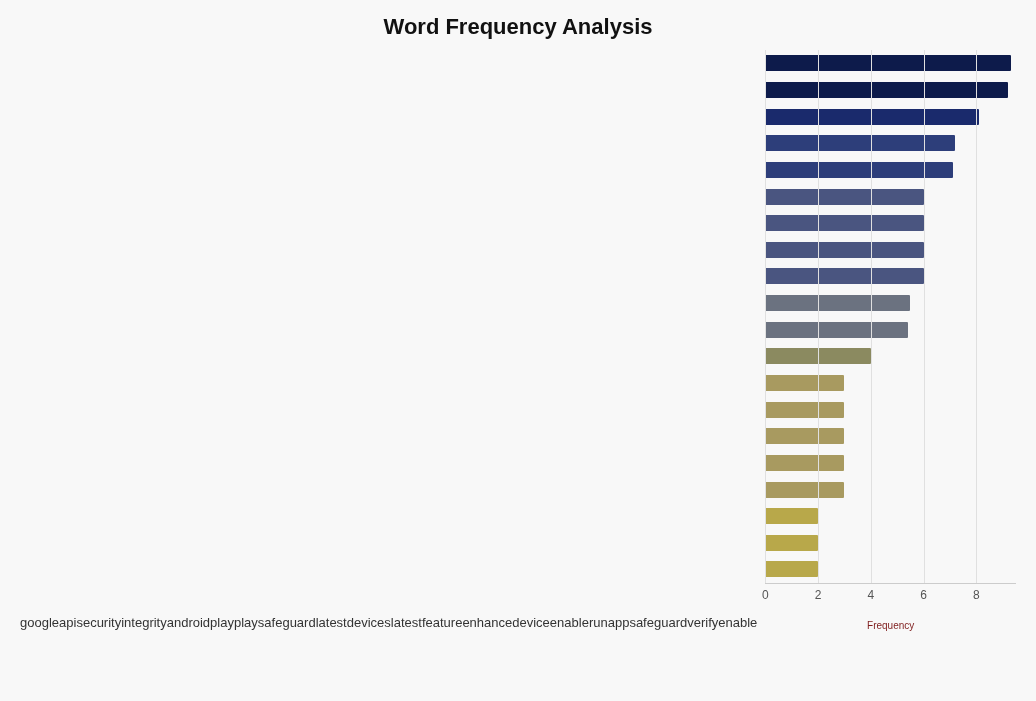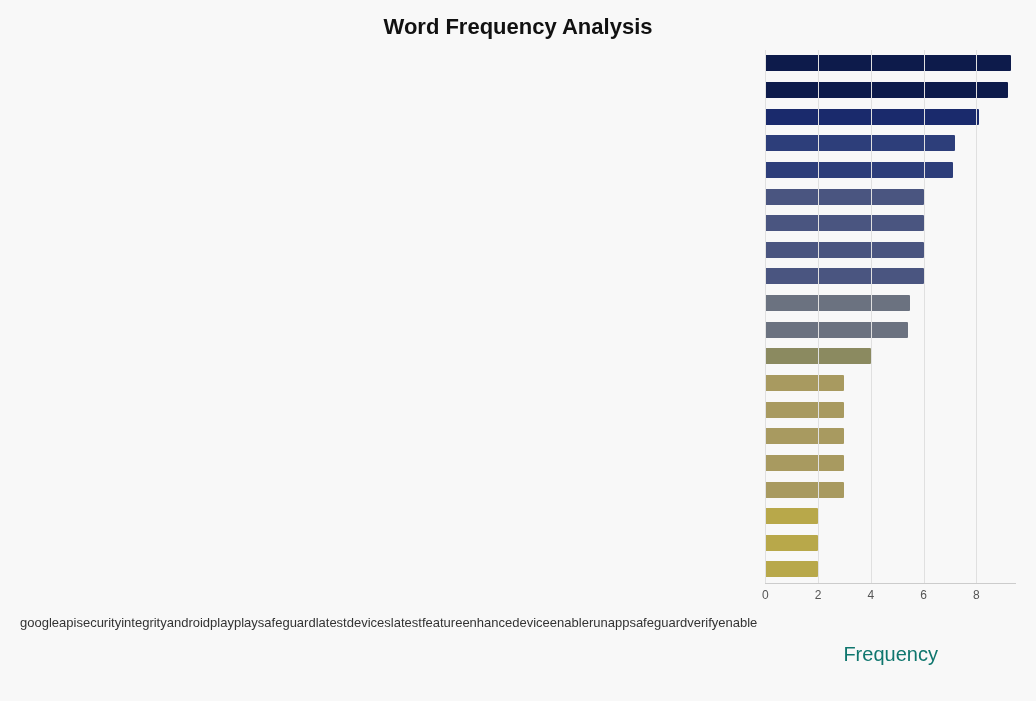--- a/index.html
+++ b/index.html
@@ -82,23 +82,23 @@
       margin-top: 4px;
     }
     .x-tick-label {
       font-size: 12px;
       color: #555;
       position: absolute;
       transform: translateX(-50%);
     }
     .x-axis-title {
       text-align: center;
-      font-size: 20px;
-      color: #0f766e;
-      margin-top: 35px;
+      font-size: 10px;
+      color: #7f1d1d;
+      margin-top: 12px;
     }
     .grid-lines {
       position: absolute;
       top: 0; left: 0; right: 0; bottom: 0;
       pointer-events: none;
     }
     .grid-line {
       position: absolute;
       top: 0;
       bottom: 0;

